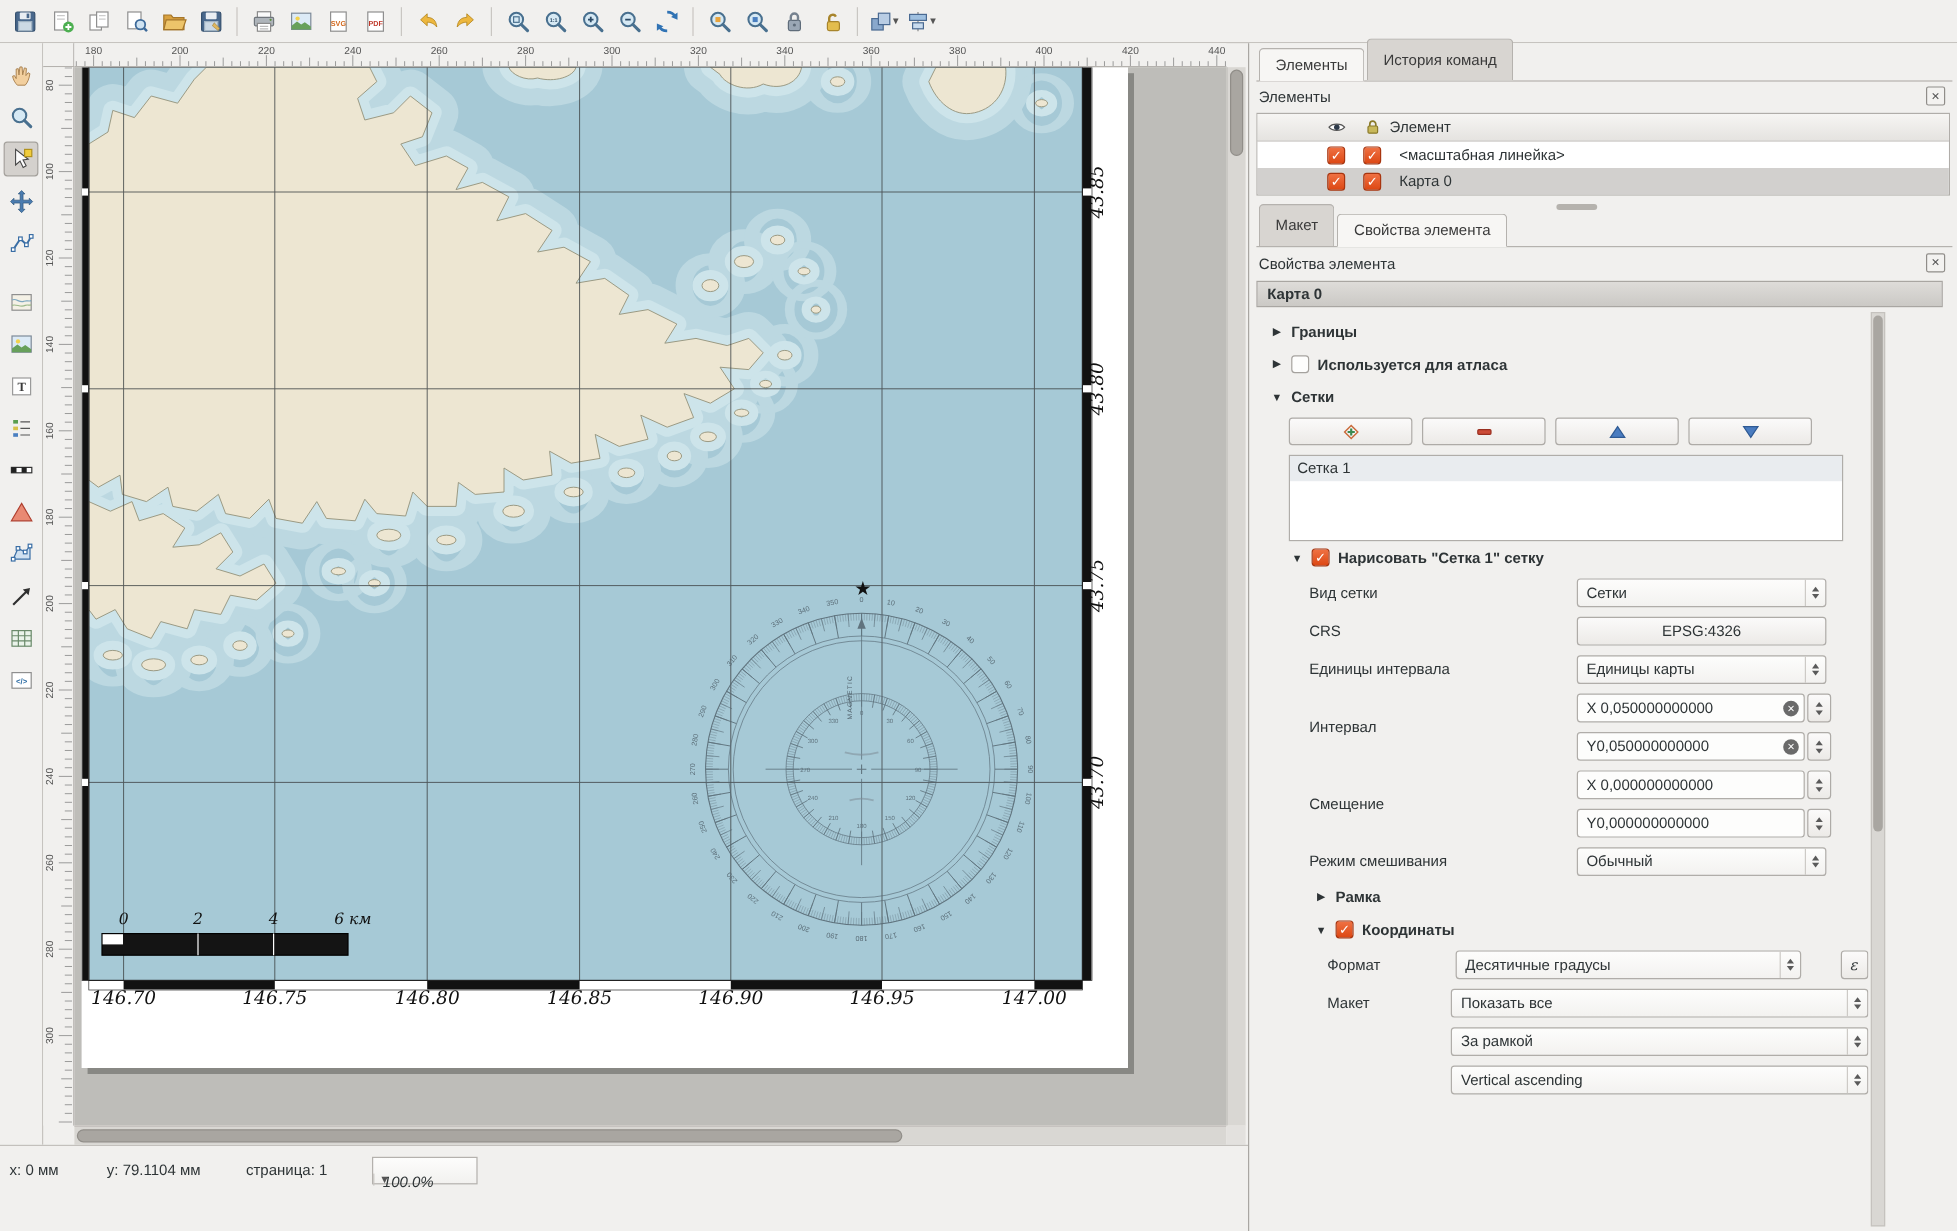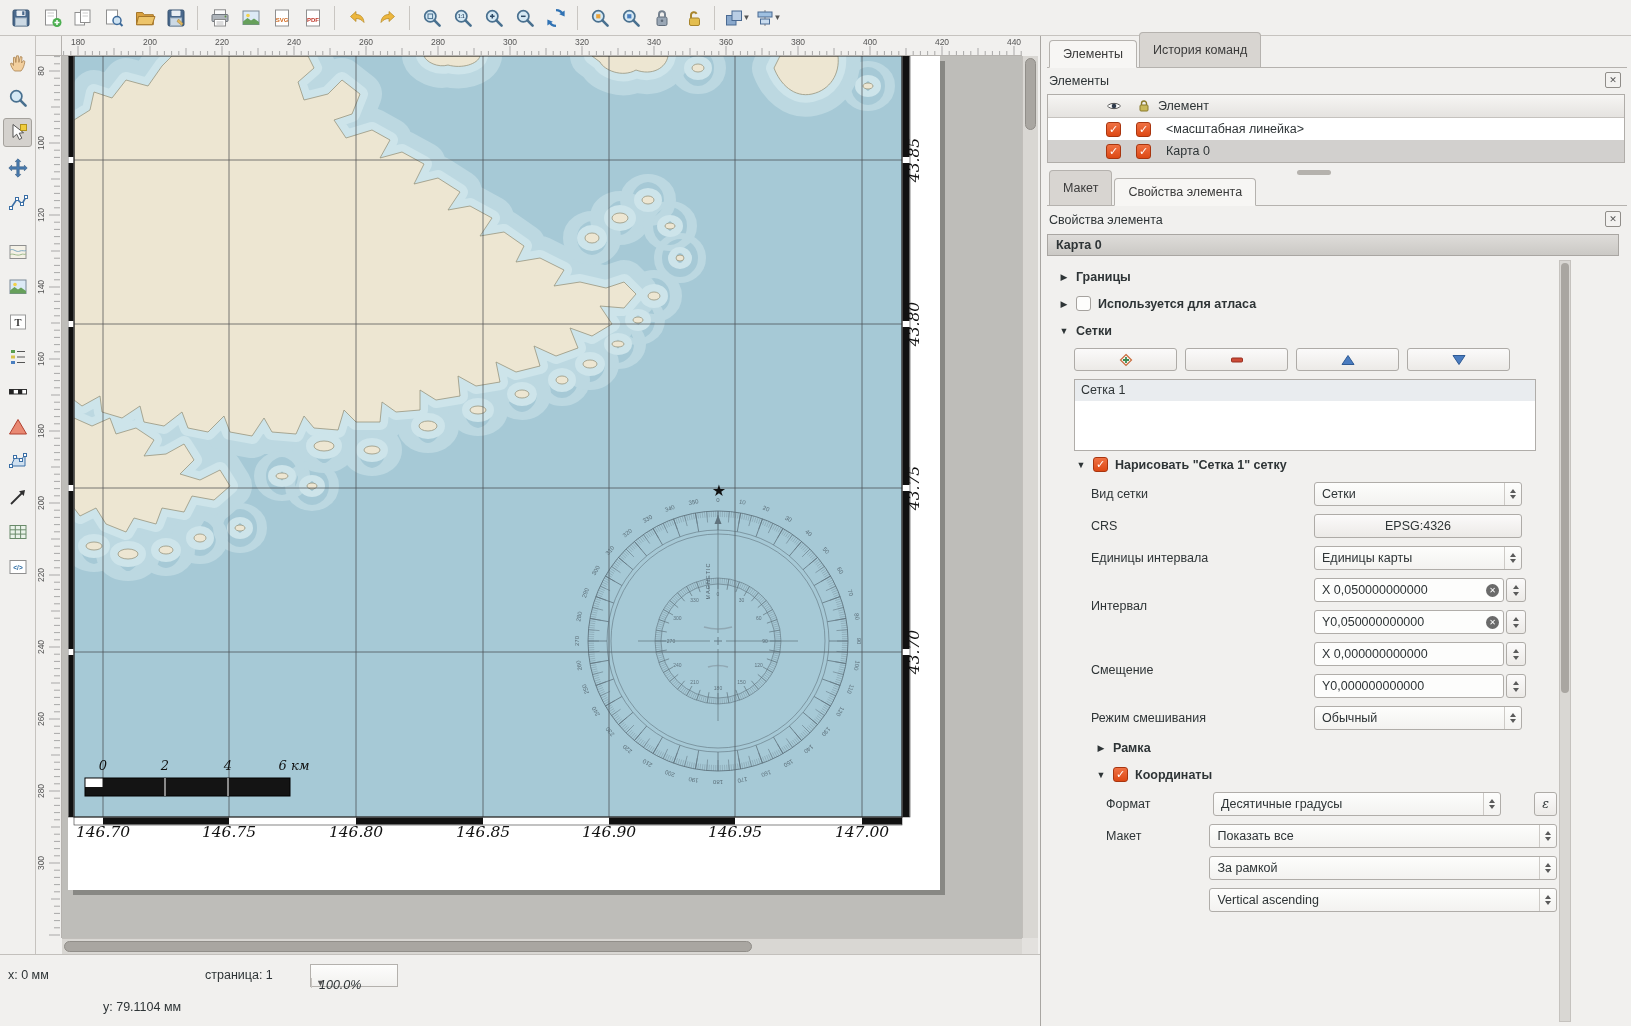--- a/index.html
+++ b/index.html
@@ -33,21 +33,21 @@
   .sb-track-v { position:absolute; background:#d9d7d3; }
   #vscroll { left:1022px; top:56px; width:16px; height:882px; border-left:1px solid #c1beba; }
   #vthumb { position:absolute; left:2px; top:2px; width:11px; height:72px; background:#a9a6a1; border:1px solid #918e89; border-radius:6px; }
   #hscroll { position:absolute; left:62px; top:938px; width:960px; height:16px; background:#d9d7d3; border-top:1px solid #c1beba; }
   #hthumb { position:absolute; left:2px; top:2px; width:688px; height:11px; background:#a9a6a1; border:1px solid #918e89; border-radius:6px; }
   #sb-corner { position:absolute; left:1022px; top:938px; width:16px; height:16px; background:#e3e1de; }
 
   
   #statusbar { position:absolute; left:0; top:954px; width:1040px; height:72px; background:#f1f0ee; border-top:1px solid #c3c0bc; }
   #statusbar span { position:absolute; top:13px; }
-  #sb-x { left:8px; } #sb-y { left:103px;margin-top:32px; } #sb-page { left:205px; }
+  #sb-x { left:8px; } #sb-y { left:89px; } #sb-page { left:205px; }
   #zoom-combo { position:absolute; left:310px; top:9px; width:88px; height:23px; border:1px solid #b4b1ad; border-radius:0;
     background:linear-gradient(#fdfdfc,#f2f1ef); display:flex; align-items:center;font-style:italic; }
   #zoom-combo .combo-text { flex:1; padding-left:8px; }
   #zoom-combo .combo-arrow { width:18px; border-left:1px solid #c8c5c1; align-self:stretch; display:flex; align-items:center; justify-content:center; color:#555; font-size:9px; }
 
   
   #right-panel { position:absolute; left:1040px; top:36px; width:591px; height:990px; background:#f1f0ee; border-left:1px solid #a9a6a2; }
   .tabbar { position:absolute; left:6px; right:4px; height:28px; border-bottom:1px solid #b5b2ae; display:flex; align-items:flex-end; padding-left:2px; gap:2px; }
   .tab { height:35px; padding:0 13px; display:flex; align-items:center; background:#d8d5d1; border:1px solid #b5b2ae; border-bottom:none;
     border-radius:4px 4px 0 0; color:#3a3a3a; }

